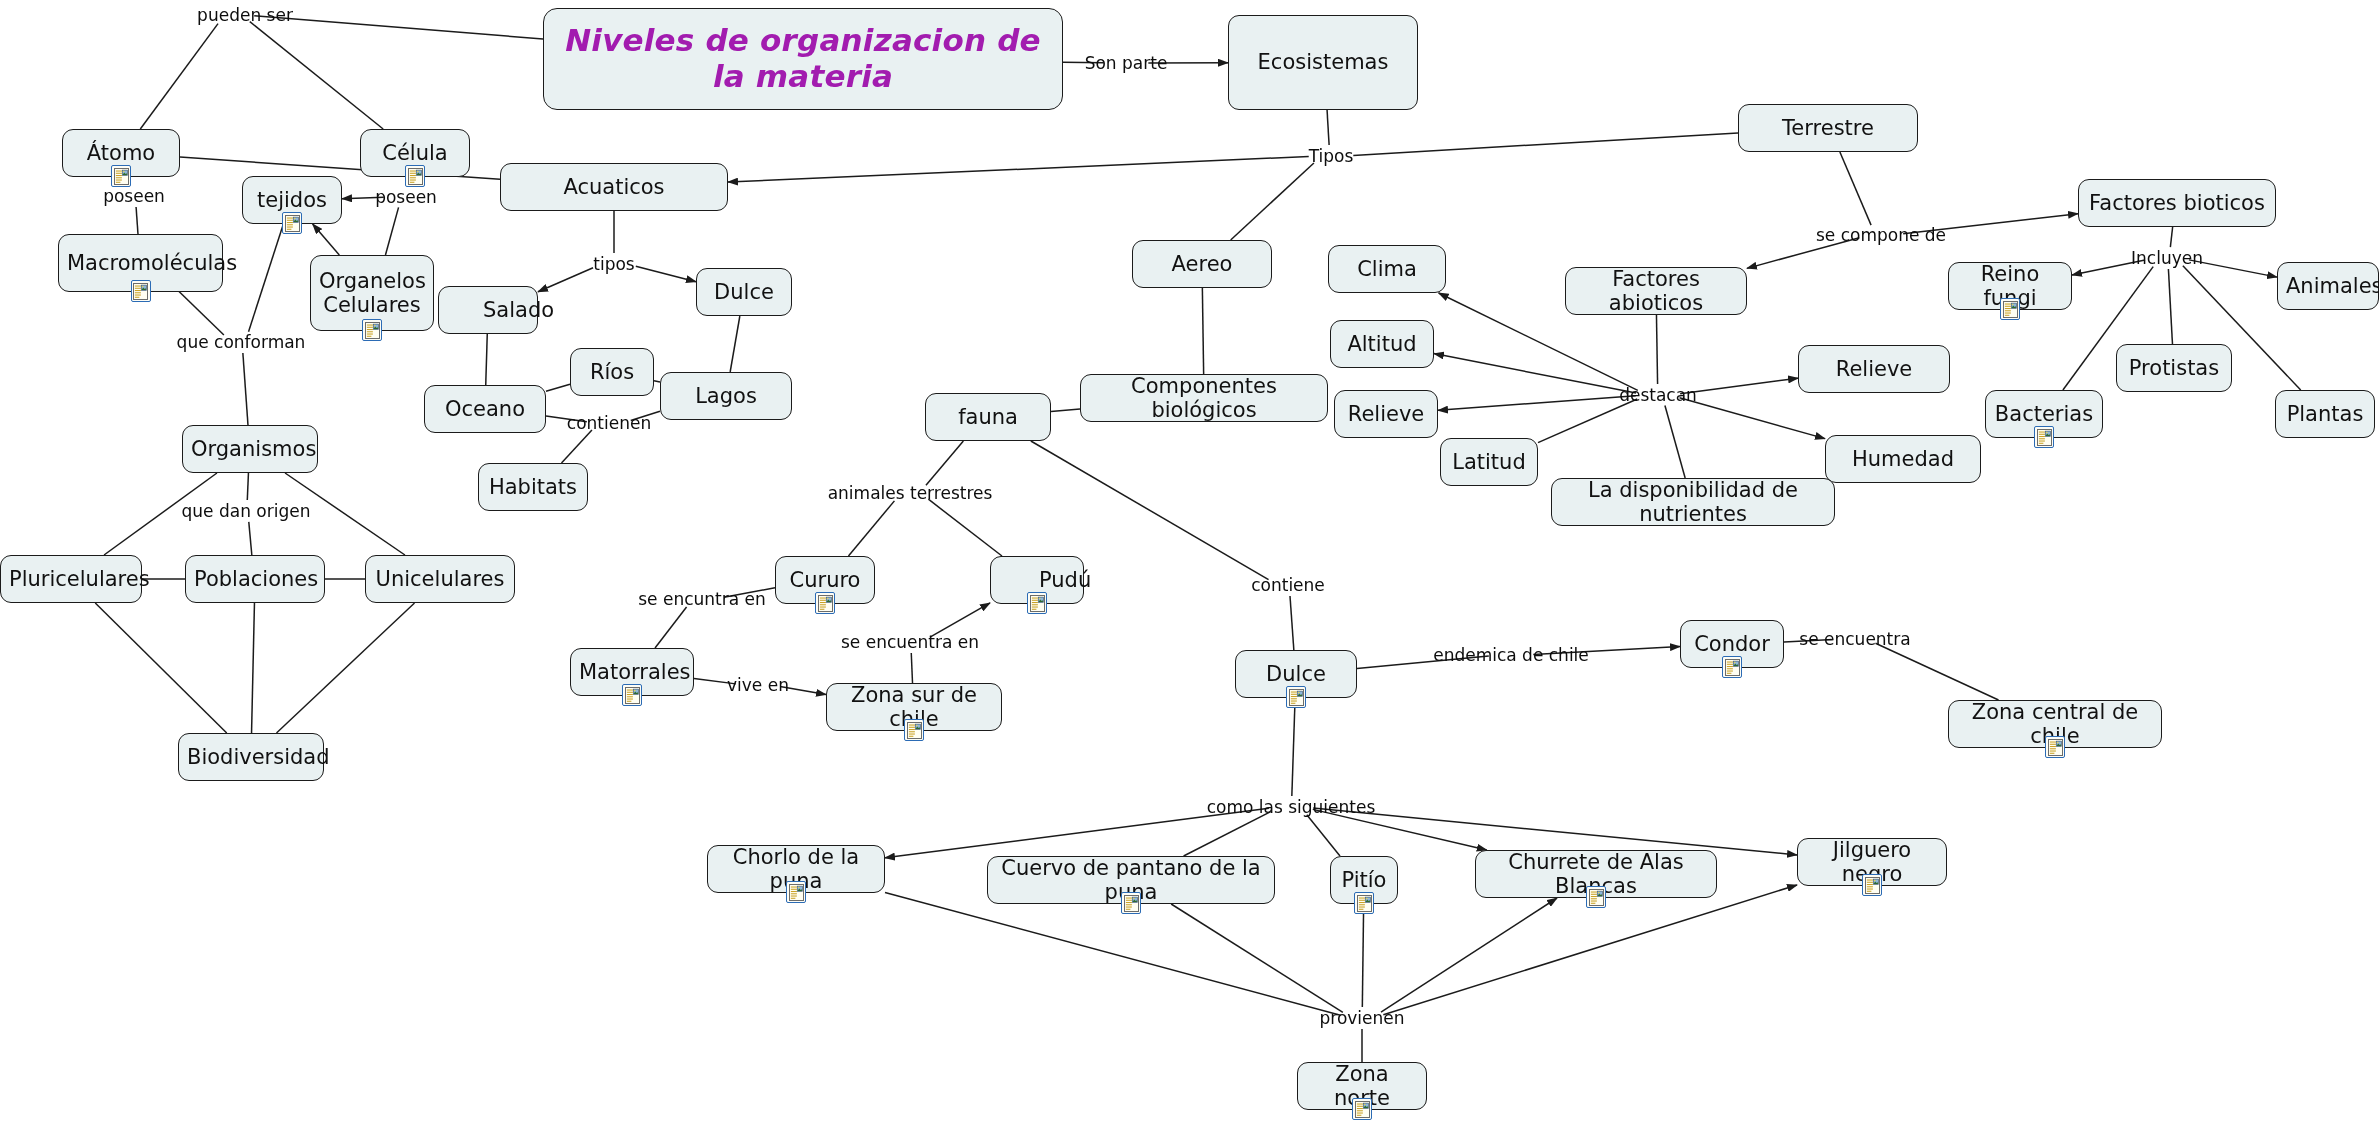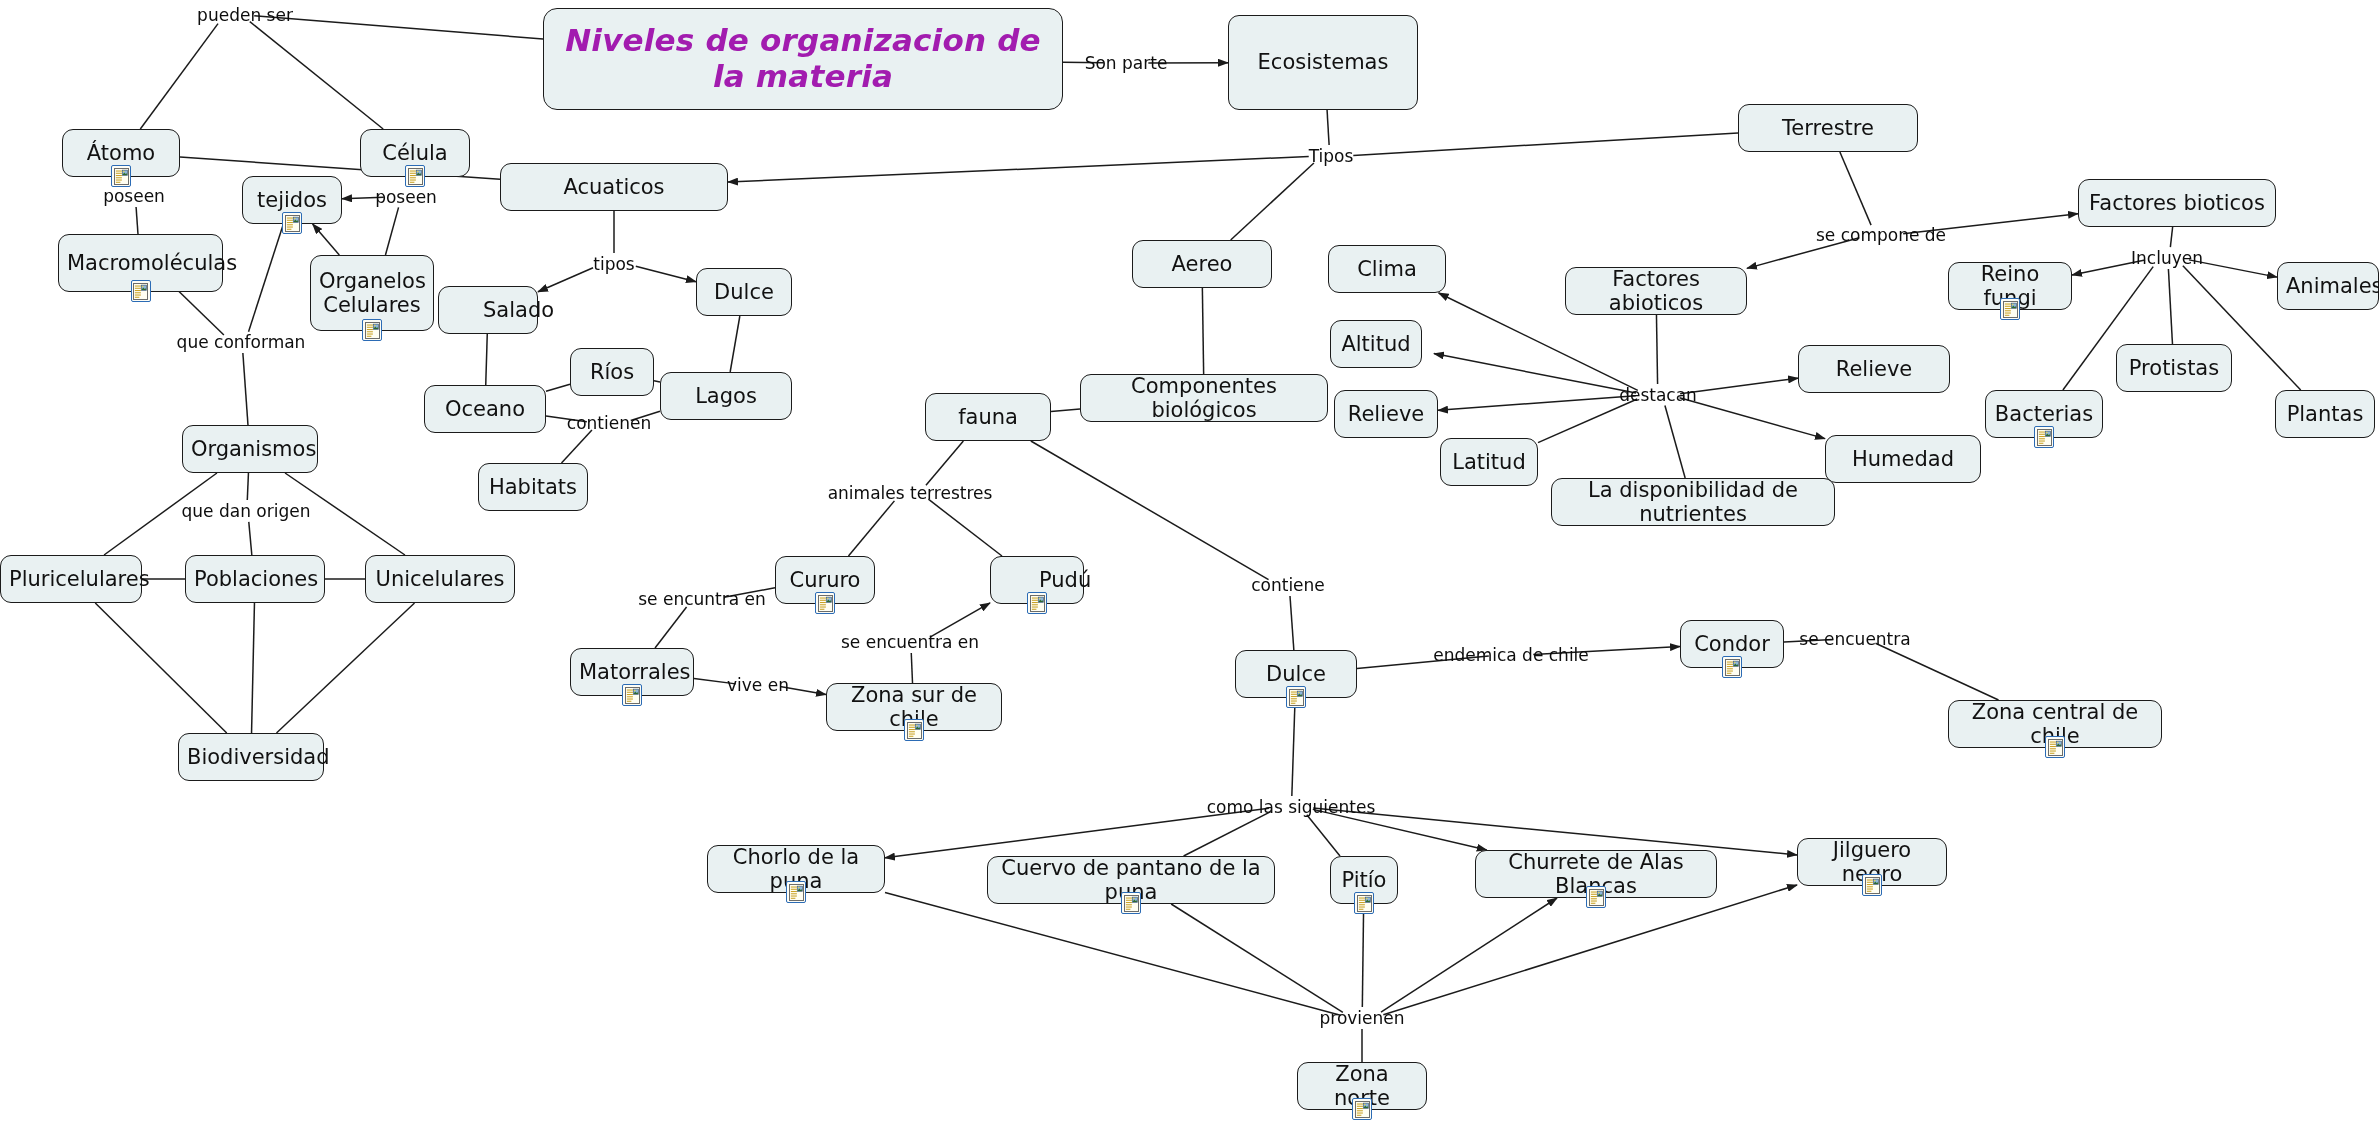--- a/index.html
+++ b/index.html
@@ -288,21 +288,21 @@
             <circle cx="13" cy="4.3" r="1" fill="#e8d24a"></circle>
           </svg>
         </span>
       </div>
       <div class="node" style="left: 438px; top: 286px; width: 100px; height: 48px; padding-left: 44px;">
         <span class="label">Salado</span>
       </div>
       <div class="node" style="left: 696px; top: 268px; width: 96px; height: 48px;">
         <span class="label">Dulce</span>
       </div>
-      <div class="node" style="left: 1330px; top: 320px; width: 92px; height: 48px;">
+      <div class="node" style="left: 1330px; top: 320px; width: 104px; height: 48px;">
         <span class="label">Altitud</span>
       </div>
       <div class="node" style="left: 2116px; top: 344px; width: 116px; height: 48px;">
         <span class="label">Protistas</span>
       </div>
       <div class="node" style="left: 1798px; top: 345px; width: 152px; height: 48px;">
         <span class="label">Relieve</span>
       </div>
       <div class="node" style="left: 570px; top: 348px; width: 84px; height: 48px;">
         <span class="label">Ríos</span>

